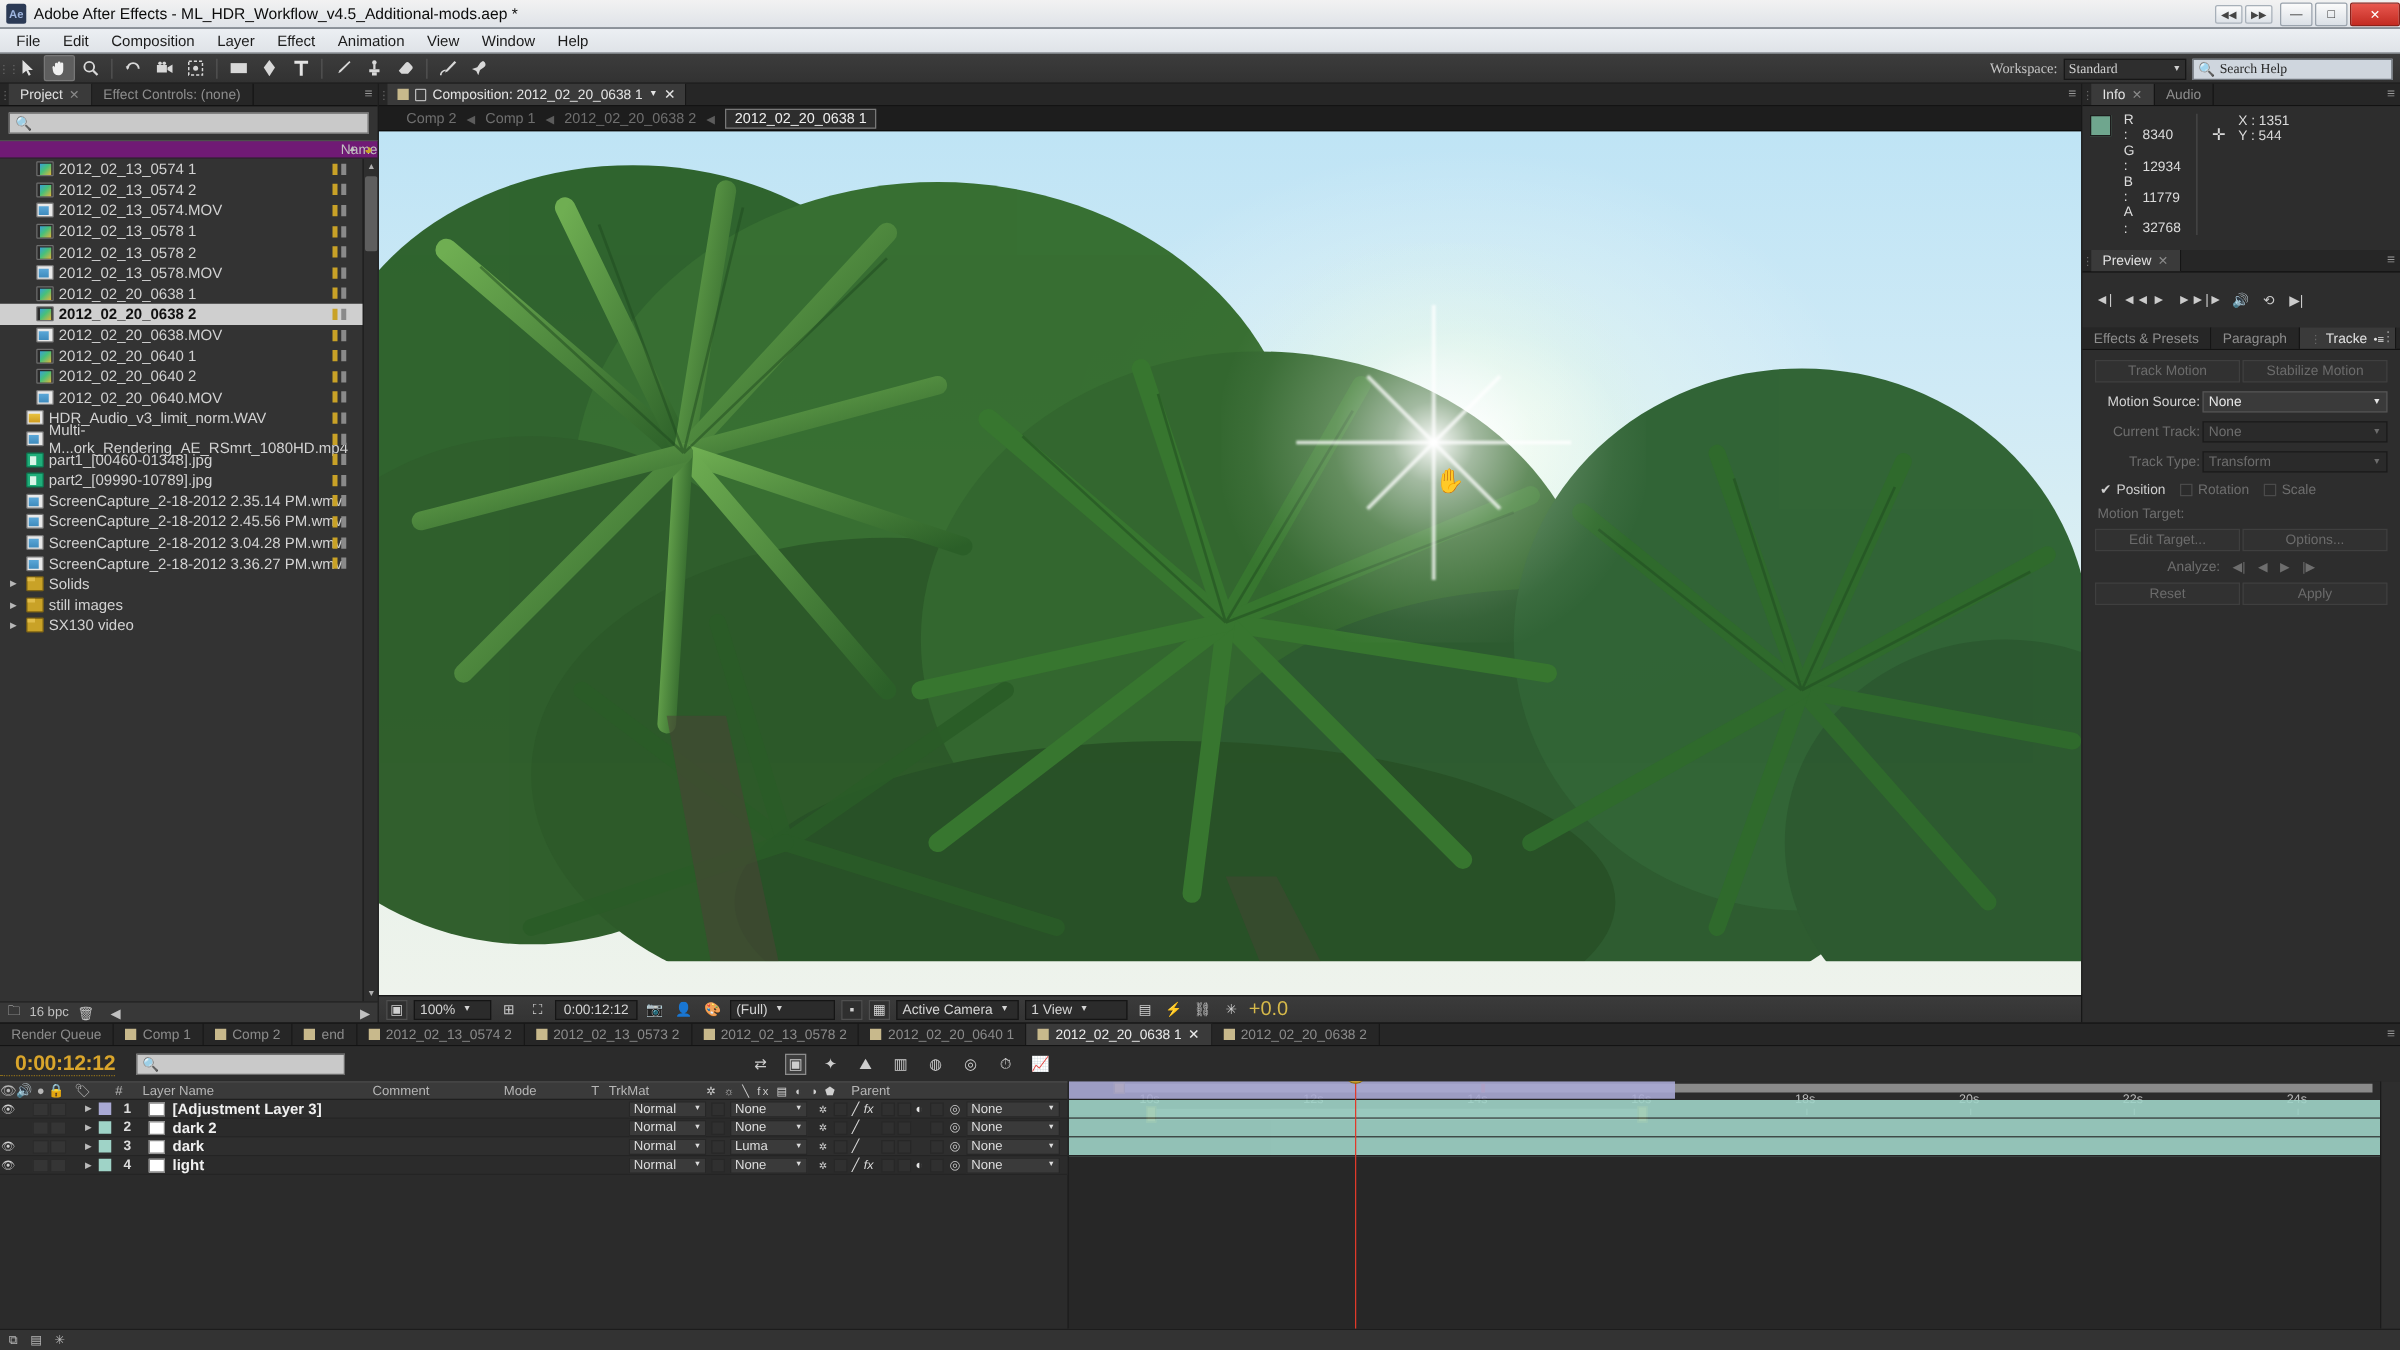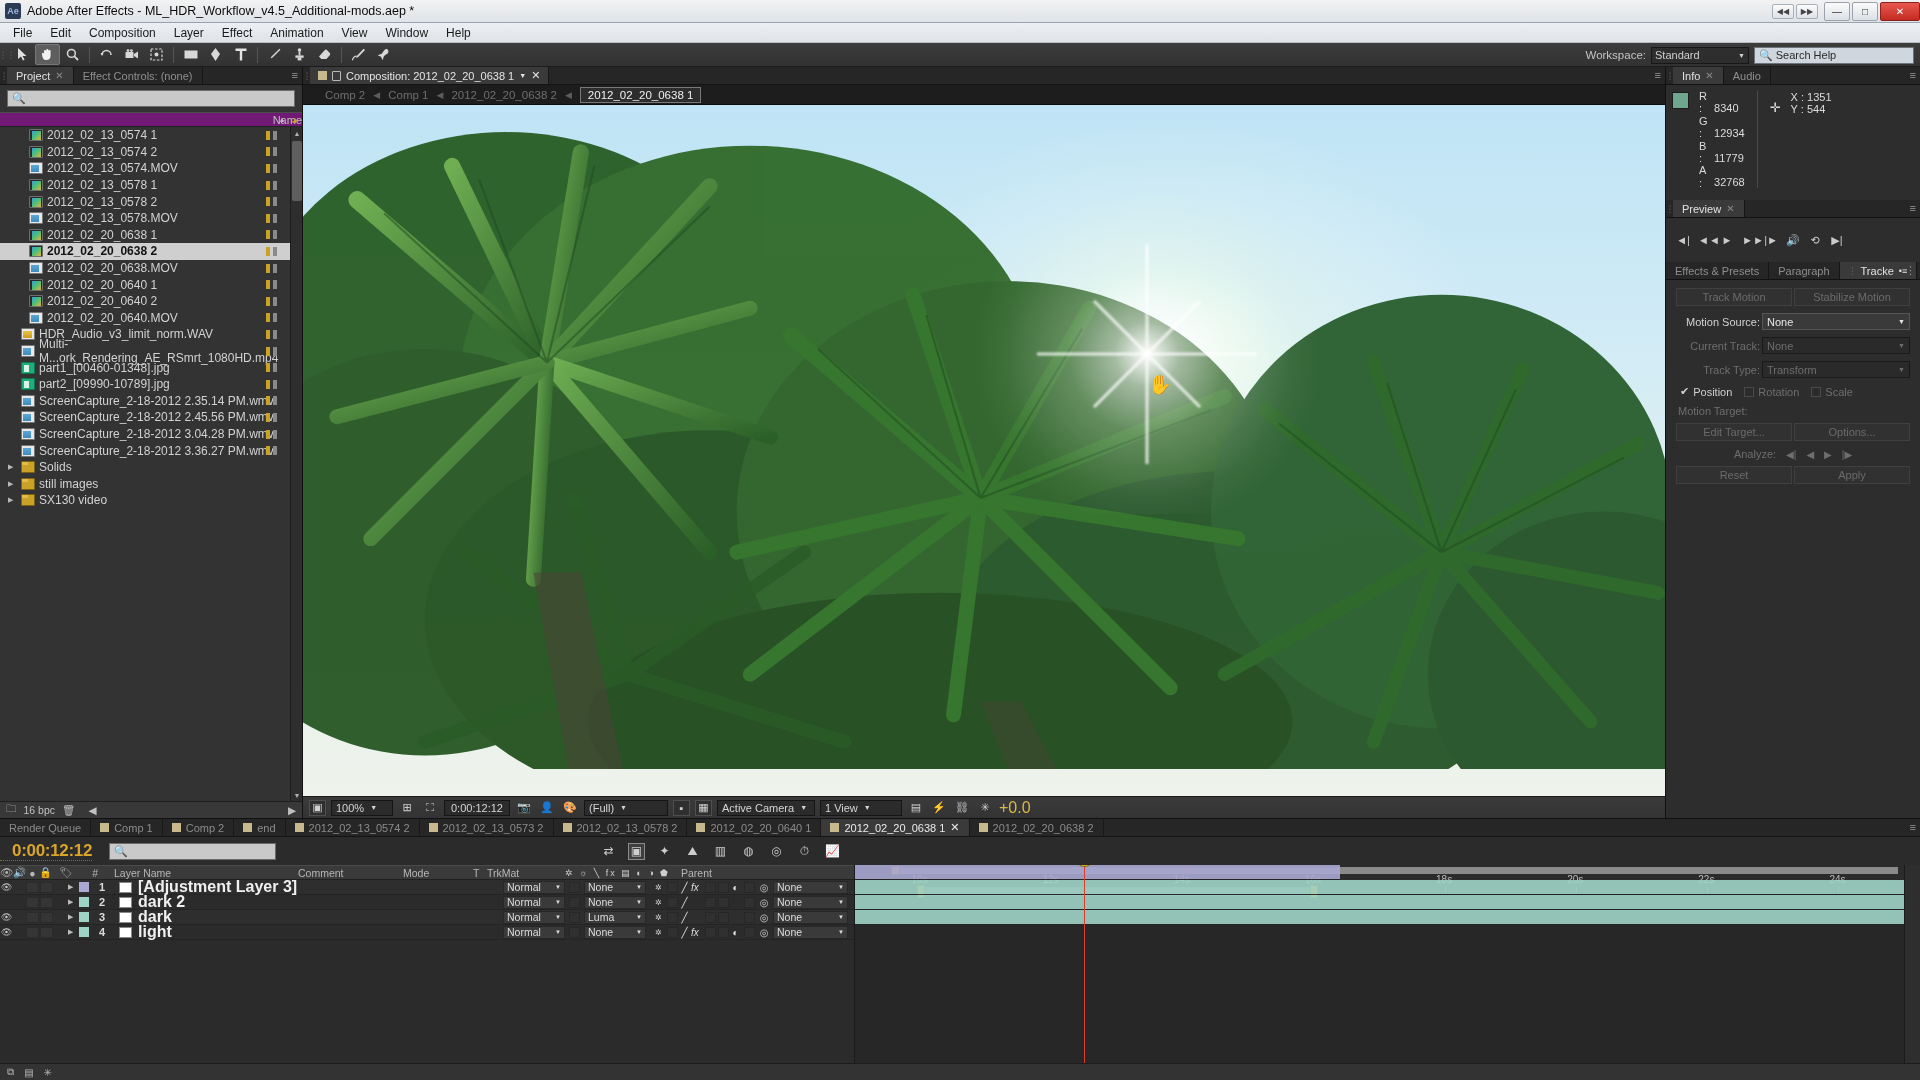--- a/index.html
+++ b/index.html
@@ -39,21 +39,21 @@
   
   .menubar {
     height:20px; background:linear-gradient(#eceff3,#dfe3e8); display:flex; align-items:center;
     padding-left:4px; border-bottom:1px solid #b7bec6;
   }
   .menubar .mi { padding:2px 9px; font-size:12px; color:#1a1a1a; }
 
   
   .toolbar {
     height:24px; background:linear-gradient(#3c3c3c,#323232); display:flex; align-items:center;
-    border-bottom:1px solid #1c1c1c; padding-left:3px; position:relative;
+    border-bottom:1px solid #1c1c1c; padding-left:3px; position:relative;font-family:Liberation Serif, serif;
   }
   .tool {
     width:25px; height:21px; display:flex; align-items:center; justify-content:center;
     color:#d8d8d8; font-size:12px; position:relative;
   }
   .tool.active { background:#5e5e5e; border:1px solid #777; border-radius:2px; }
   .tool svg { display:block; }
   .tsep { width:1px; height:16px; background:#555; margin:0 4px; }
   .ws-area { position:absolute; right:6px; top:0; height:24px; display:flex; align-items:center; gap:5px; }
   .ws-label { font-size:11.5px; color:#c4c4c4; }
@@ -241,21 +241,21 @@
     display:flex; align-items:center; font-size:10.5px; color:#b6b6b6; position:relative;
   }
   .lrow { height:15px; display:flex; align-items:center; font-size:11.5px; color:#e0e0e0; position:relative;
     border-bottom:1px solid #242424; }
   .lrow:nth-child(odd) { background:#2e2e2e; }
   .lrow:nth-child(even) { background:#2b2b2b; }
   .eye { width:13px; text-align:center; color:#cfcfcf; font-size:9px; }
   .toggle-cell { width:13px; height:11px; background:#353535; border:1px solid #2a2a2a; margin-right:1px; }
   .sel-chip { width:10px; height:10px; }
   .layer-num { width:16px; text-align:right; font-weight:bold; font-size:11px; color:#dcdcdc; }
-  .layer-nm { font-weight:bold; font-size:16px; color:#f0f0f0; }
+  .layer-nm { font-weight:bold; font-size:12px; color:#f0f0f0; }
   .sel-mini { width:13px; height:11px; background:#fff; border:1px solid #888; }
   .mode-sel { width:62px; height:13px; background:#3a3a3a; border:1px solid #272727; display:flex;
     align-items:center; justify-content:space-between; padding:0 3px; font-size:10.5px; color:#ddd; }
   .trk-sel { width:62px; height:13px; background:#3a3a3a; border:1px solid #272727; display:flex;
     align-items:center; justify-content:space-between; padding:0 3px; font-size:10.5px; color:#ddd; }
   .sw-box { width:11px; height:11px; background:#303030; border:1px solid #272727; }
   .parent-sel { width:75px; height:13px; background:#3a3a3a; border:1px solid #272727; display:flex;
     align-items:center; justify-content:space-between; padding:0 3px; font-size:10.5px; color:#ddd; }
   .tl-graph { flex:1; position:relative; background:#272727; overflow:hidden; }
   .tl-ruler { height:28px; background:#2b2b2b; position:relative; border-bottom:1px solid #1c1c1c; }

